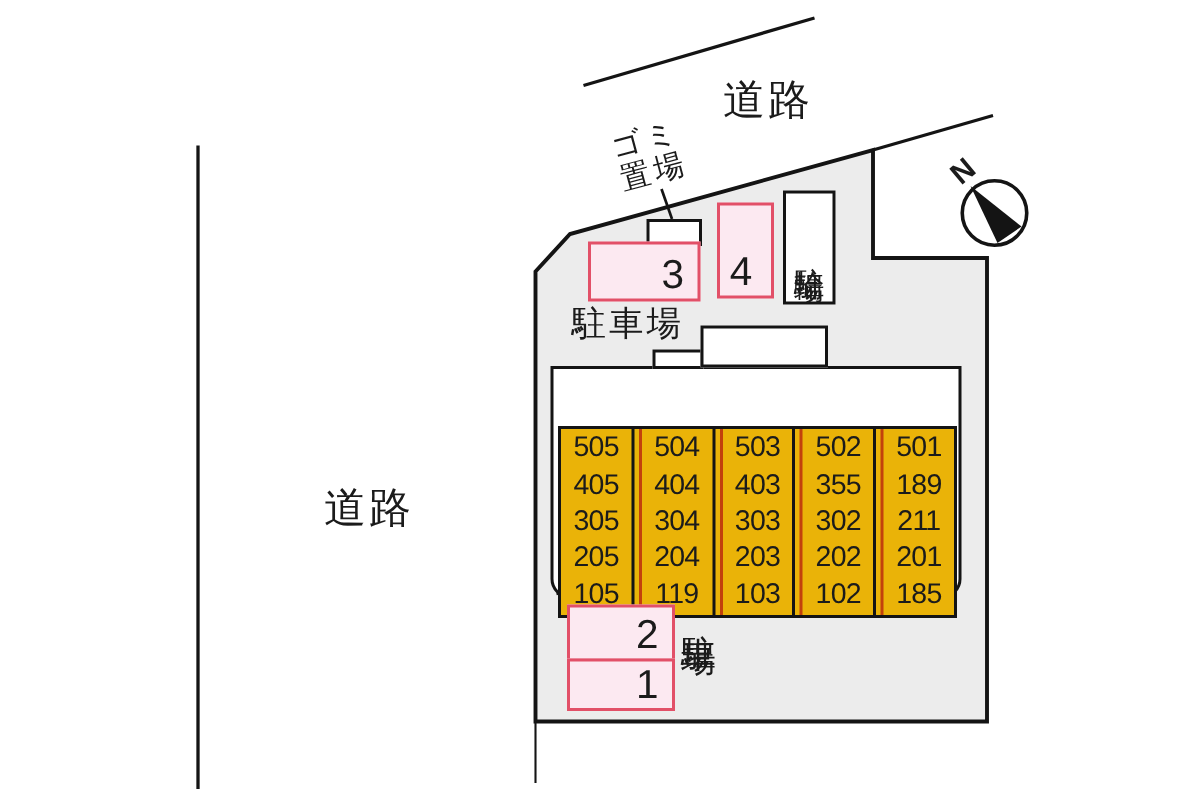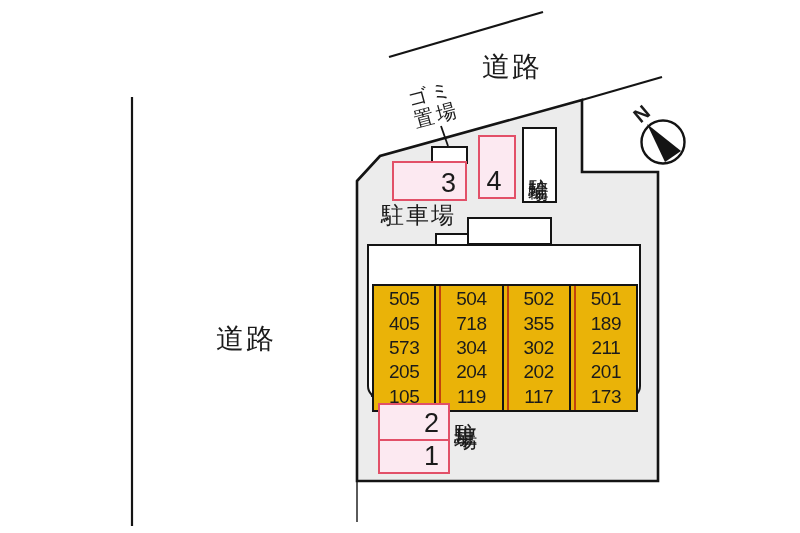--- a/index.html
+++ b/index.html
@@ -102,44 +102,51 @@
       <path d="M2,150 C30,146 62,143 120,143 C168,143 192,146 228,145 L233,145 L233,149 L268,149" fill="none" stroke="#141414" stroke-width="1.8"></path>
     </svg>
   </div>
   <div class="abs bump"></div>
   <div class="abs porch"></div>
 
   <div class="abs unit-grid">
     <div class="ucol">
       <div class="ucell">505</div>
       <div class="ucell">405</div>
-      <div class="ucell">573</div>
+      <div class="ucell">305</div>
       <div class="ucell">205</div>
       <div class="ucell">105</div>
     </div>
     <div class="ucol">
       <div class="ucell">504</div>
-      <div class="ucell">718</div>
+      <div class="ucell">404</div>
       <div class="ucell">304</div>
       <div class="ucell">204</div>
       <div class="ucell">119</div>
+    </div>
+    <div class="ucol">
+      <div class="ucell">503</div>
+      <div class="ucell">403</div>
+      <div class="ucell">303</div>
+      <div class="ucell">203</div>
+      <div class="ucell">103</div>
     </div>
     <div class="ucol">
       <div class="ucell">502</div>
       <div class="ucell">355</div>
       <div class="ucell">302</div>
       <div class="ucell">202</div>
-      <div class="ucell">117</div>
+      <div class="ucell">102</div>
     </div>
     <div class="ucol">
       <div class="ucell">501</div>
       <div class="ucell">189</div>
       <div class="ucell">211</div>
       <div class="ucell">201</div>
-      <div class="ucell">173</div>
+      <div class="ucell">185</div>
     </div>
   </div>
 
   <div class="abs garbage-box"></div>
 
   <div class="abs bicycle-box">
     <span class="vtext">駐輪場</span>
   </div>
 
   <div class="abs pspace" style="left:392px;top:161px;width:75px;height:40px;">

